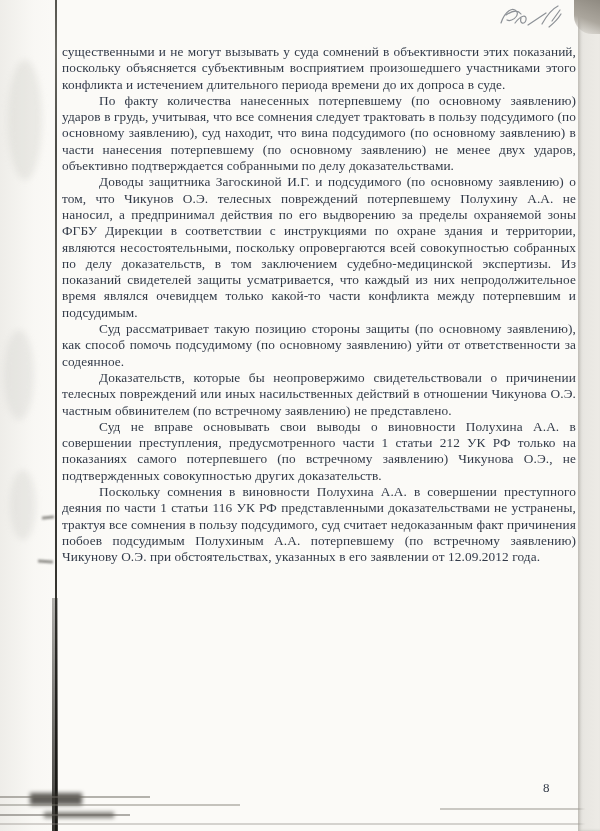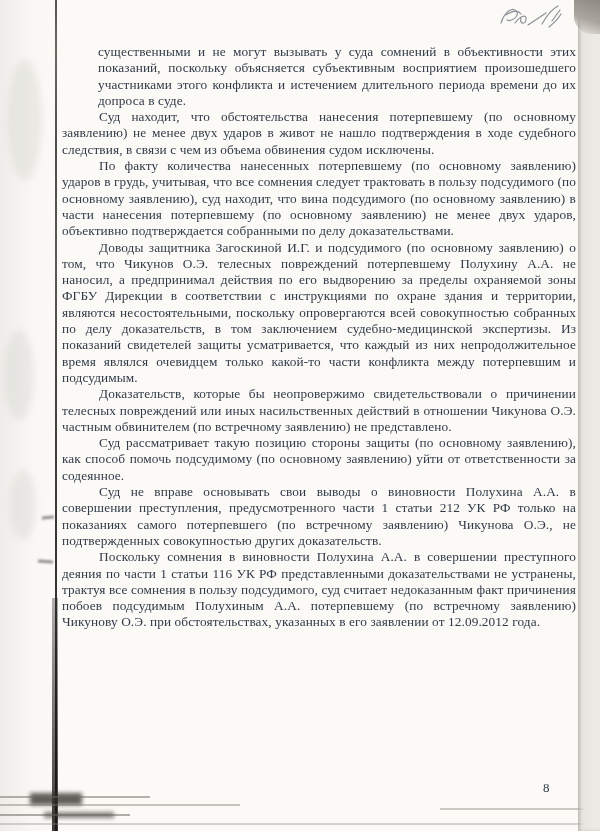--- a/index.html
+++ b/index.html
@@ -61,21 +61,21 @@
 
   
   .content {
     position: absolute; left: 62px; top: 44px; width: 514px;
     text-align: justify;
     font-size: 13.3px; line-height: 16.3px;
     color: var(--text, #323a48);
     letter-spacing: 0.1px;
   }
   .content p { margin: 0; text-indent: 37px; }
-  .content p.first { text-indent: 0; margin-left: 36px; }
+  .content p.first { text-indent: 0; }
 
   .page-number {
     position: absolute; left: 543px; top: 780px;
     font-size: 13px; color: var(--text, #3a4150);
   }
 </style>
 </head>
 <body>
 
 <div class="page">
@@ -104,24 +104,23 @@
       <path d="M12 14 C 18 10, 24 9, 27 13"></path>
       <path d="M21 22 C 27 14, 33 13, 32 19 C 31 24, 25 23, 27 17"></path>
       <path d="M34 24 C 40 20, 46 16, 52 12"></path>
       <path d="M48 23 C 53 14, 58 8, 64 5 M 58 20 L 66 9"></path>
       <path d="M55 26 C 60 22, 64 18, 67 13"></path>
     </g>
   </svg>
 
   <div class="content">
     <p class="first">существенными и не могут вызывать у суда сомнений в объективности этих показаний, поскольку объясняется субъективным восприятием произошедшего участниками этого конфликта и истечением длительного периода времени до их допроса в суде.</p>
-    <p>Суд находит, что обстоятельства нанесения потерпевшему (по основному заявлению) не менее двух ударов в живот не нашло подтверждения в ходе судебного следствия, в связи с чем из объема обвинения судом исключены.</p>
     <p>По факту количества нанесенных потерпевшему (по основному заявлению) ударов в грудь, учитывая, что все сомнения следует трактовать в пользу подсудимого (по основному заявлению), суд находит, что вина подсудимого (по основному заявлению) в части нанесения потерпевшему (по основному заявлению) не менее двух ударов, объективно подтверждается собранными по делу доказательствами.</p>
     <p>Доводы защитника Загоскиной И.Г. и подсудимого (по основному заявлению) о том, что Чикунов О.Э. телесных повреждений потерпевшему Полухину А.А. не наносил, а предпринимал действия по его выдворению за пределы охраняемой зоны ФГБУ Дирекции в соответствии с инструкциями по охране здания и территории, являются несостоятельными, поскольку опровергаются всей совокупностью собранных по делу доказательств, в том заключением судебно-медицинской экспертизы. Из показаний свидетелей защиты усматривается, что каждый из них непродолжительное время являлся очевидцем только какой-то части конфликта между потерпевшим и подсудимым.</p>
+    <p>Суд рассматривает такую позицию стороны защиты (по основному заявлению), как способ помочь подсудимому (по основному заявлению) уйти от ответственности за содеянное.</p>
     <p>Доказательств, которые бы неопровержимо свидетельствовали о причинении телесных повреждений или иных насильственных действий в отношении Чикунова О.Э. частным обвинителем (по встречному заявлению) не представлено.</p>
-    <p>Суд рассматривает такую позицию стороны защиты (по основному заявлению), как способ помочь подсудимому (по основному заявлению) уйти от ответственности за содеянное.</p>
     <p>Суд не вправе основывать свои выводы о виновности Полухина А.А. в совершении преступления, предусмотренного части 1 статьи 212 УК РФ только на показаниях самого потерпевшего (по встречному заявлению) Чикунова О.Э., не подтвержденных совокупностью других доказательств.</p>
     <p>Поскольку сомнения в виновности Полухина А.А. в совершении преступного деяния по части 1 статьи 116 УК РФ представленными доказательствами не устранены, трактуя все сомнения в пользу подсудимого, суд считает недоказанным факт причинения побоев подсудимым Полухиным А.А. потерпевшему (по встречному заявлению) Чикунову О.Э. при обстоятельствах, указанных в его заявлении от 12.09.2012 года.</p>
   </div>
 
   <div class="page-number">8</div>
 
 </div>
 
 </body></html>

